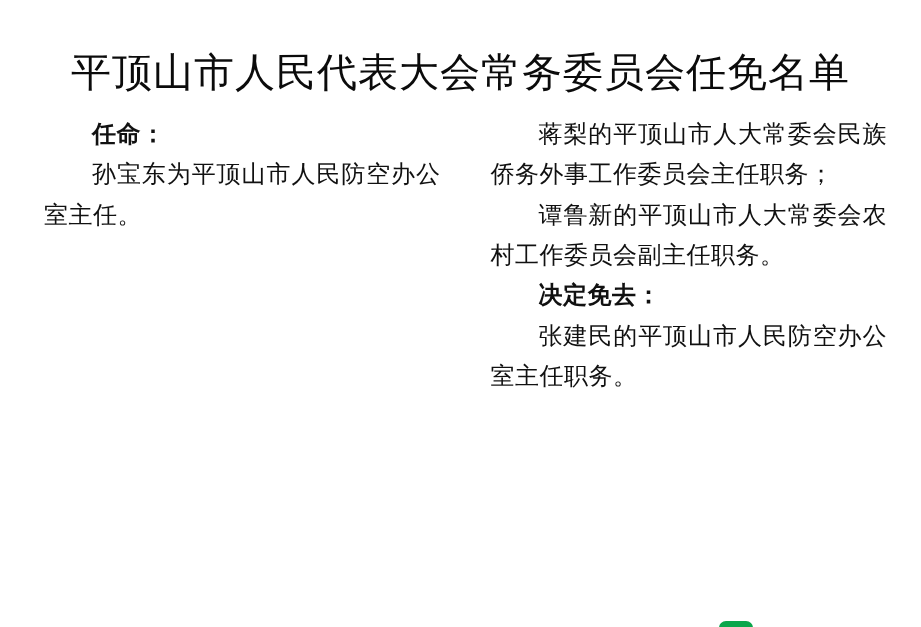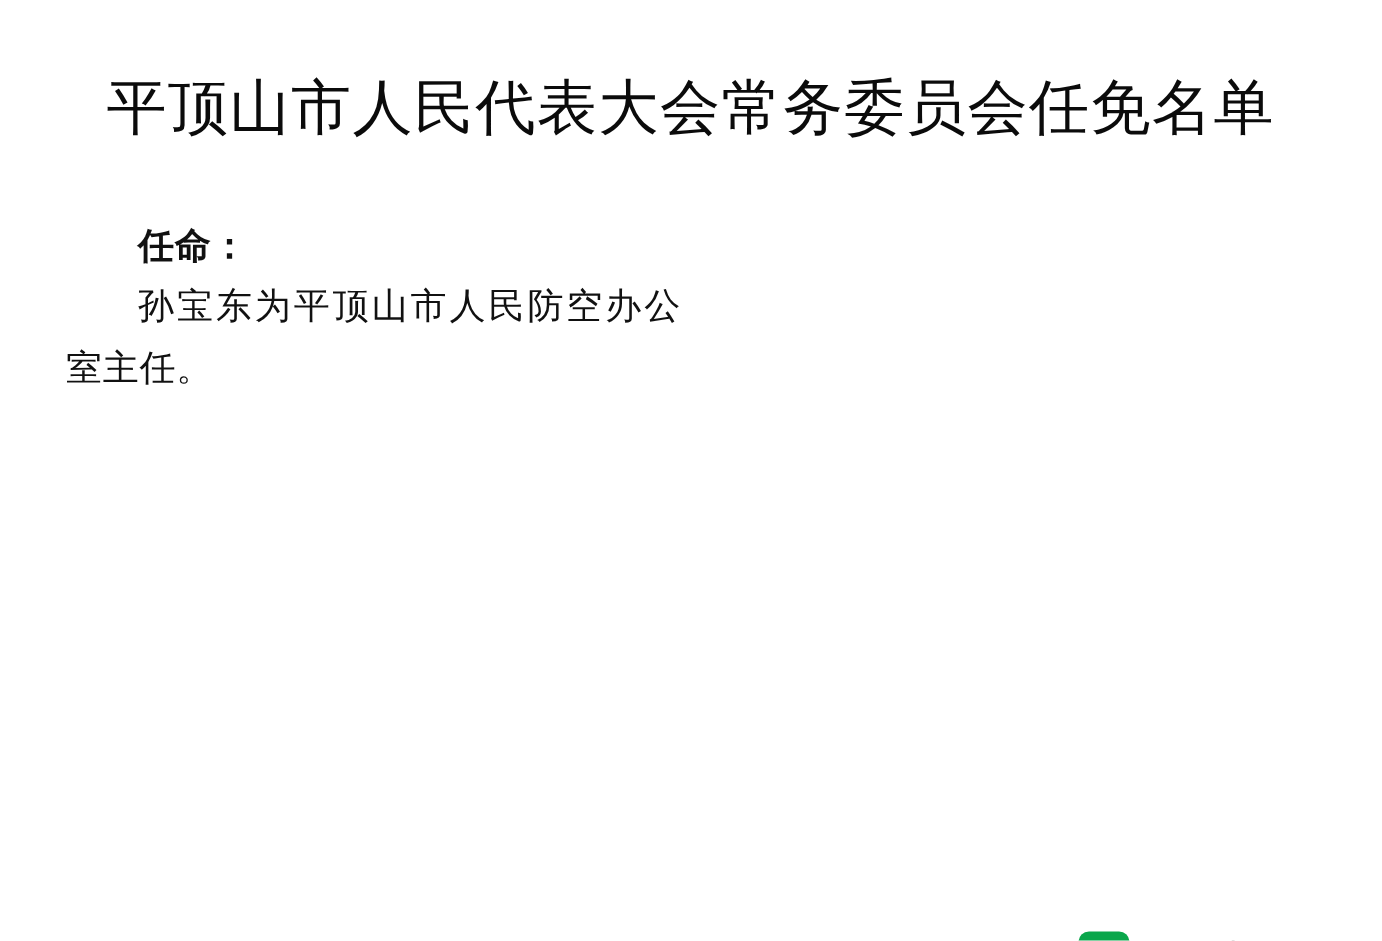--- a/index.html
+++ b/index.html
@@ -36,21 +36,21 @@
     text-align: center;
     font-size: 30px;
     line-height: 1.55;
     color: #111111;
     margin: 26px auto 0 auto;
     max-width: 790px;
     letter-spacing: 1px;
   }
   .columns {
     display: flex;
-    margin-top: 48px;
+    margin-top: 18px;
     gap: 40px;
   }
   .col {
     width: 410px;
     font-size: 24px;
     line-height: 1.68;
     letter-spacing: 0.5px;
   }
   .col.left { margin-left: 10px; }
   .col.right { margin-left: 10px; }
@@ -114,20 +114,26 @@
   <h1 class="doc-title">平顶山市人民代表大会常务委员会任免名单</h1>
 
 
   <div class="columns">
 
     <div class="col left">
       <p class="para label">任命：</p>
       <p class="para">孙宝东为平顶山市人民防空办公室主任。</p>
     </div>
 
+    <div class="col right">
+      <p class="para">蒋梨的平顶山市人大常委会民族侨务外事工作委员会主任职务；</p>
+      <p class="para">谭鲁新的平顶山市人大常委会农村工作委员会副主任职务。</p>
+      <p class="para label">决定免去：</p>
+      <p class="para">张建民的平顶山市人民防空办公室主任职务。</p>
+    </div>
 
   </div>
 
   <div class="footer-brand">
     <span class="brand-logo"></span>
     <span class="brand-name">平顶山微报</span>
   </div>
 
 </div>
 

